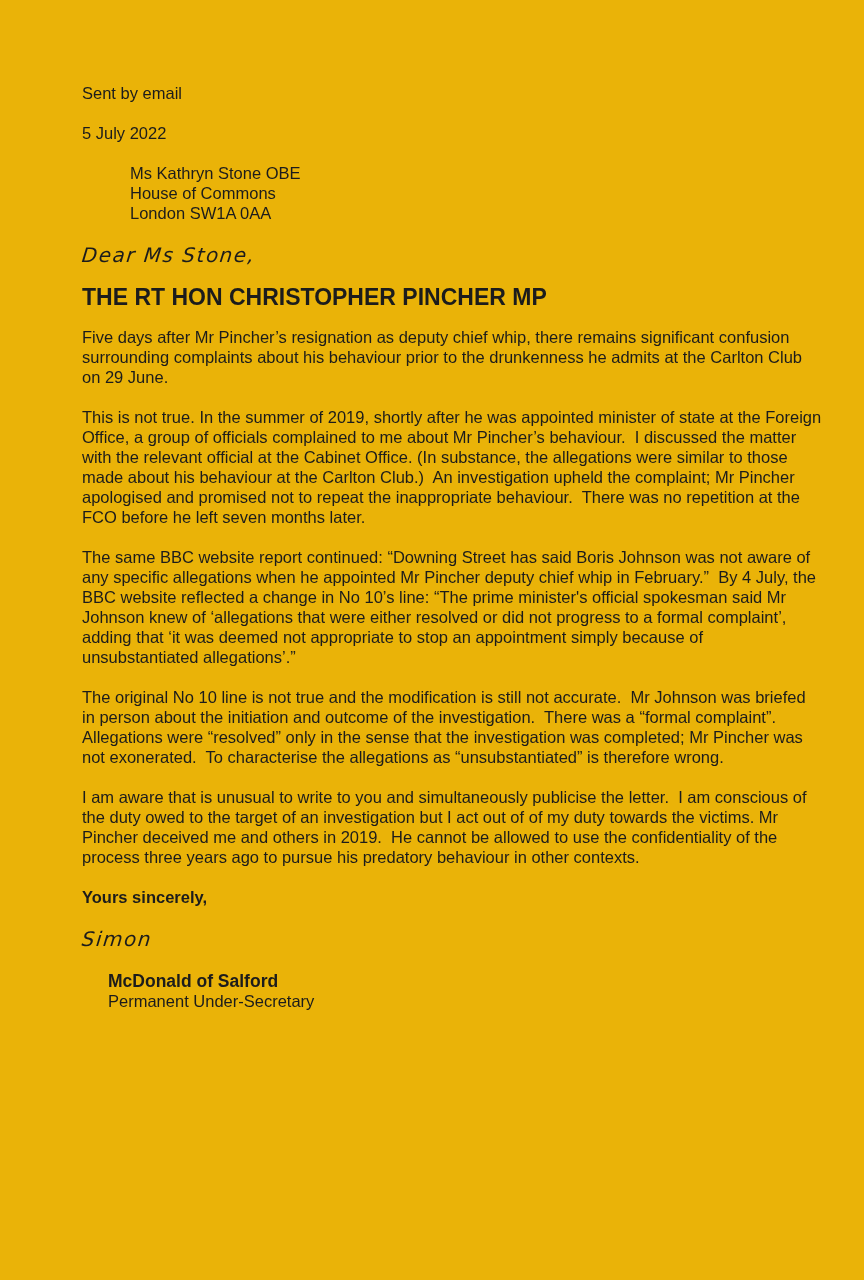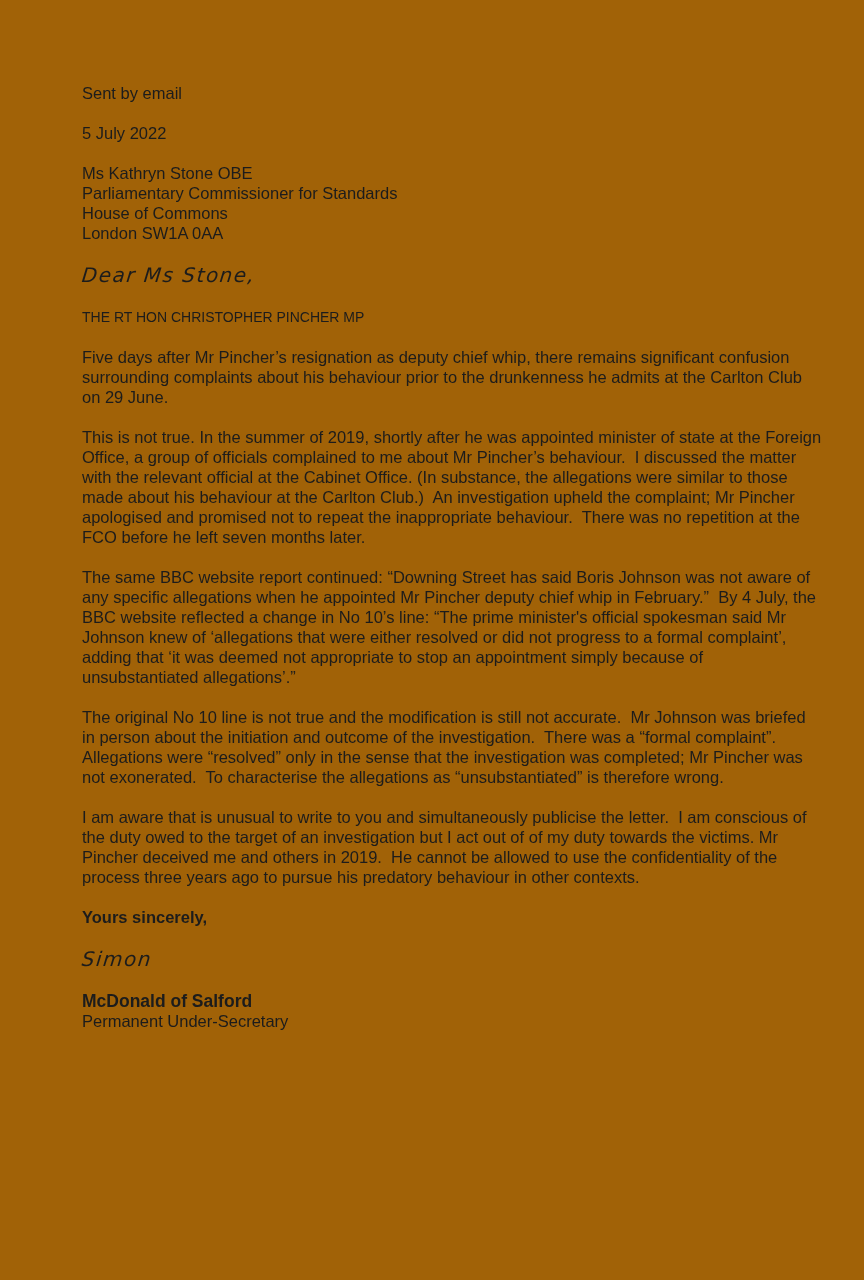--- a/index.html
+++ b/index.html
@@ -4,88 +4,89 @@
 <style>
   html, body {
     margin: 0;
     padding: 0;
     background: #ffffff;
   }
   .page {
     position: relative;
     width: 864px;
     height: 1280px;
-    background: #a16207;
+    background: #eab308;
     box-sizing: border-box;
     padding: 83px 42px 40px 82px;
     font-family: "Liberation Sans", sans-serif;
     font-size: 16.5px;
     line-height: 20px;
     color: #1c1c1c;
     overflow: hidden;
   }
   .page p {
     margin: 0 0 20px 0;
     white-space: pre-wrap;
     max-width: 742px;
   }
   .address-block {
     margin: 0 0 20px 0;
   }
   .address-block div {
     line-height: 20px;
+    margin-left: 48px;
   }
   .script {
     font-family: "DejaVu Sans", sans-serif;
     font-style: italic;
     font-size: 20px;
     line-height: 24px;
     letter-spacing: 1.5px;
     transform: skewX(-6deg);
     transform-origin: left center;
   }
   .salutation {
     margin-top: 19px;
     margin-bottom: 18px;
   }
   .subject {
-    font-weight: 400;
-    font-size: 14px;
+    font-weight: 700;
+    font-size: 23px;
     margin-bottom: 21px;
   }
   .closing {
     margin-bottom: 19px;
     font-weight: bold;
   }
   .signature {
     margin-bottom: 22px;
   }
   .sender-block {
     margin-top: 2px;
+    margin-left: 26px;
   }
   .sender-block div {
     line-height: 20px;
   }
   .sender-name {
     font-weight: 700;
     font-size: 17.5px;
   }
 </style>
 </head>
 <body>
 
 <div class="page">
 
   <p>Sent by email</p>
 
   <p>5 July 2022</p>
 
   <div class="address-block">
     <div>Ms Kathryn Stone OBE</div>
-    <div>Parliamentary Commissioner for Standards</div>
     <div>House of Commons</div>
     <div>London SW1A 0AA</div>
   </div>
 
   <p class="script salutation">Dear Ms Stone,</p>
 
   <p class="subject">THE RT HON CHRISTOPHER PINCHER MP</p>
 
   <p>Five days after Mr Pincher’s resignation as deputy chief whip, there remains significant confusion surrounding complaints about his behaviour prior to the drunkenness he admits at the Carlton Club on 29 June.</p>
   <p>This is not true. In the summer of 2019, shortly after he was appointed minister of state at the Foreign Office, a group of officials complained to me about Mr Pincher’s behaviour.  I discussed the matter with the relevant official at the Cabinet Office. (In substance, the allegations were similar to those made about his behaviour at the Carlton Club.)  An investigation upheld the complaint; Mr Pincher apologised and promised not to repeat the inappropriate behaviour.  There was no repetition at the FCO before he left seven months later.</p>

